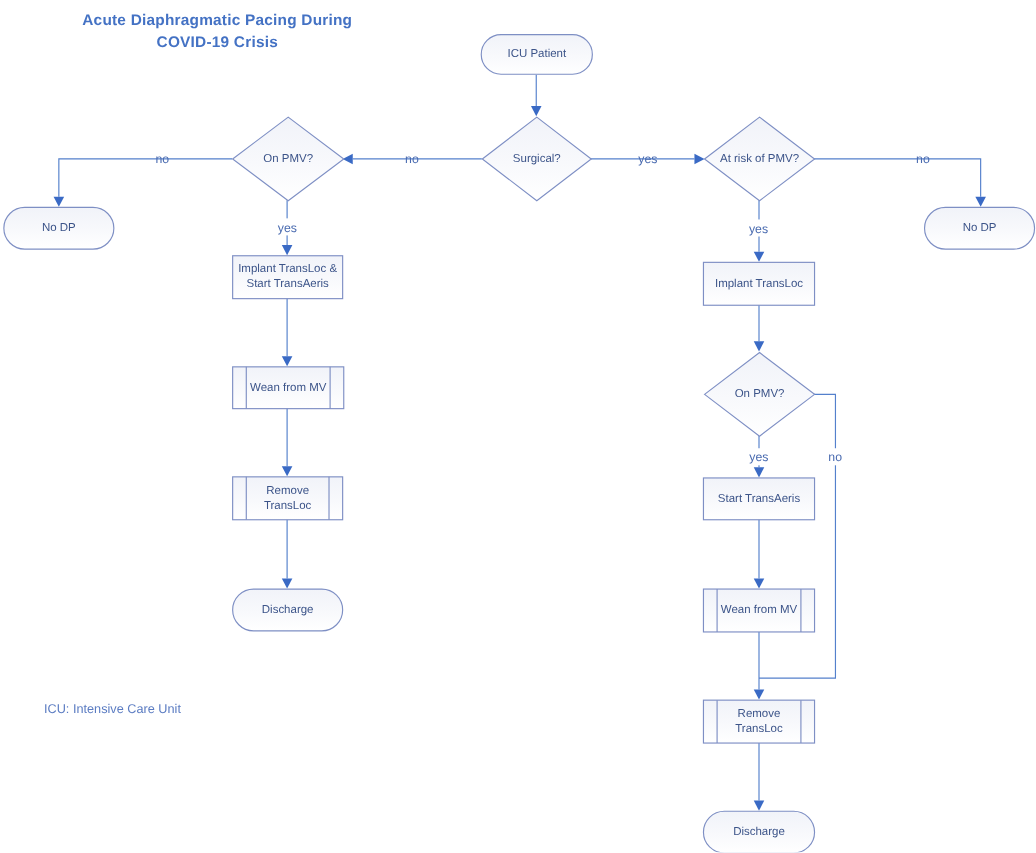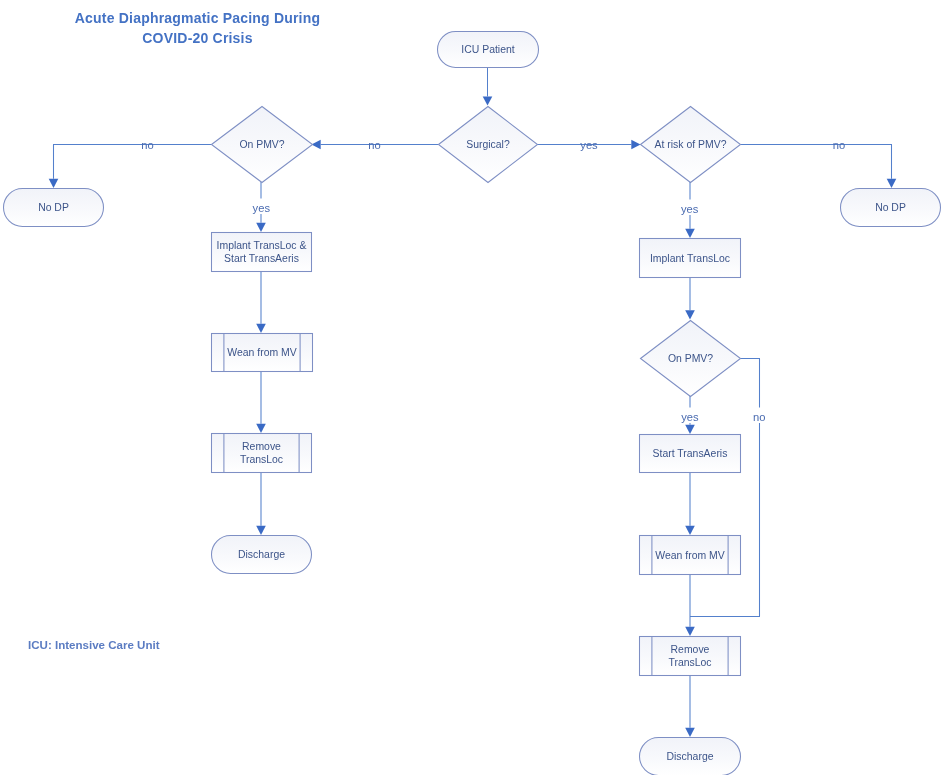--- a/index.html
+++ b/index.html
@@ -15,39 +15,38 @@
     text-align:center;
     font-family:"Liberation Sans",sans-serif;
     font-weight:bold;
     font-size:14px;
     line-height:19.9px;
     letter-spacing:0.2px;
     color:#4472c4;
   }
   .legend{
     position:absolute;
-    left:28px; top:637.8px;
+    left:40px; top:637.8px;
     font-family:"Liberation Sans",sans-serif;
     font-size:11.55px;
     line-height:14.1px;
     color:#5b7cc2;
     white-space:nowrap;
-    font-weight:bold;
   }
   text.nl{ font-family:"Liberation Sans",sans-serif; fill:#3c5489; }
   text.el{ font-family:"Liberation Sans",sans-serif; fill:#4a6bb0; }
 </style>
 </head>
 <body>
 
 <div id="stage">
 
   <div class="title">
     <div>Acute Diaphragmatic Pacing During</div>
-    <div>COVID-20 Crisis</div>
+    <div>COVID-19 Crisis</div>
   </div>
 
   <svg id="chart" width="942" height="775" viewBox="0 0 942 775">
     <defs>
       <linearGradient id="shapeGrad" x1="0" y1="0" x2="0" y2="1">
         <stop offset="0%" stop-color="#f1f3f9"></stop>
         <stop offset="55%" stop-color="#f8f9fc"></stop>
         <stop offset="100%" stop-color="#ffffff"></stop>
       </linearGradient>
     </defs>

